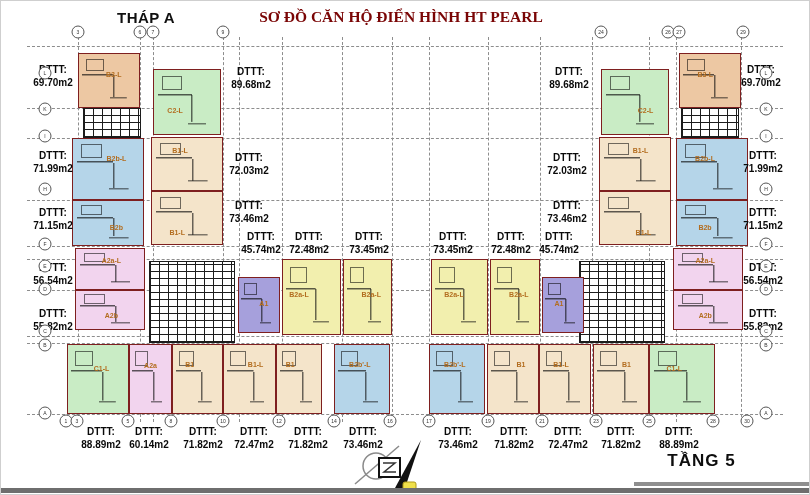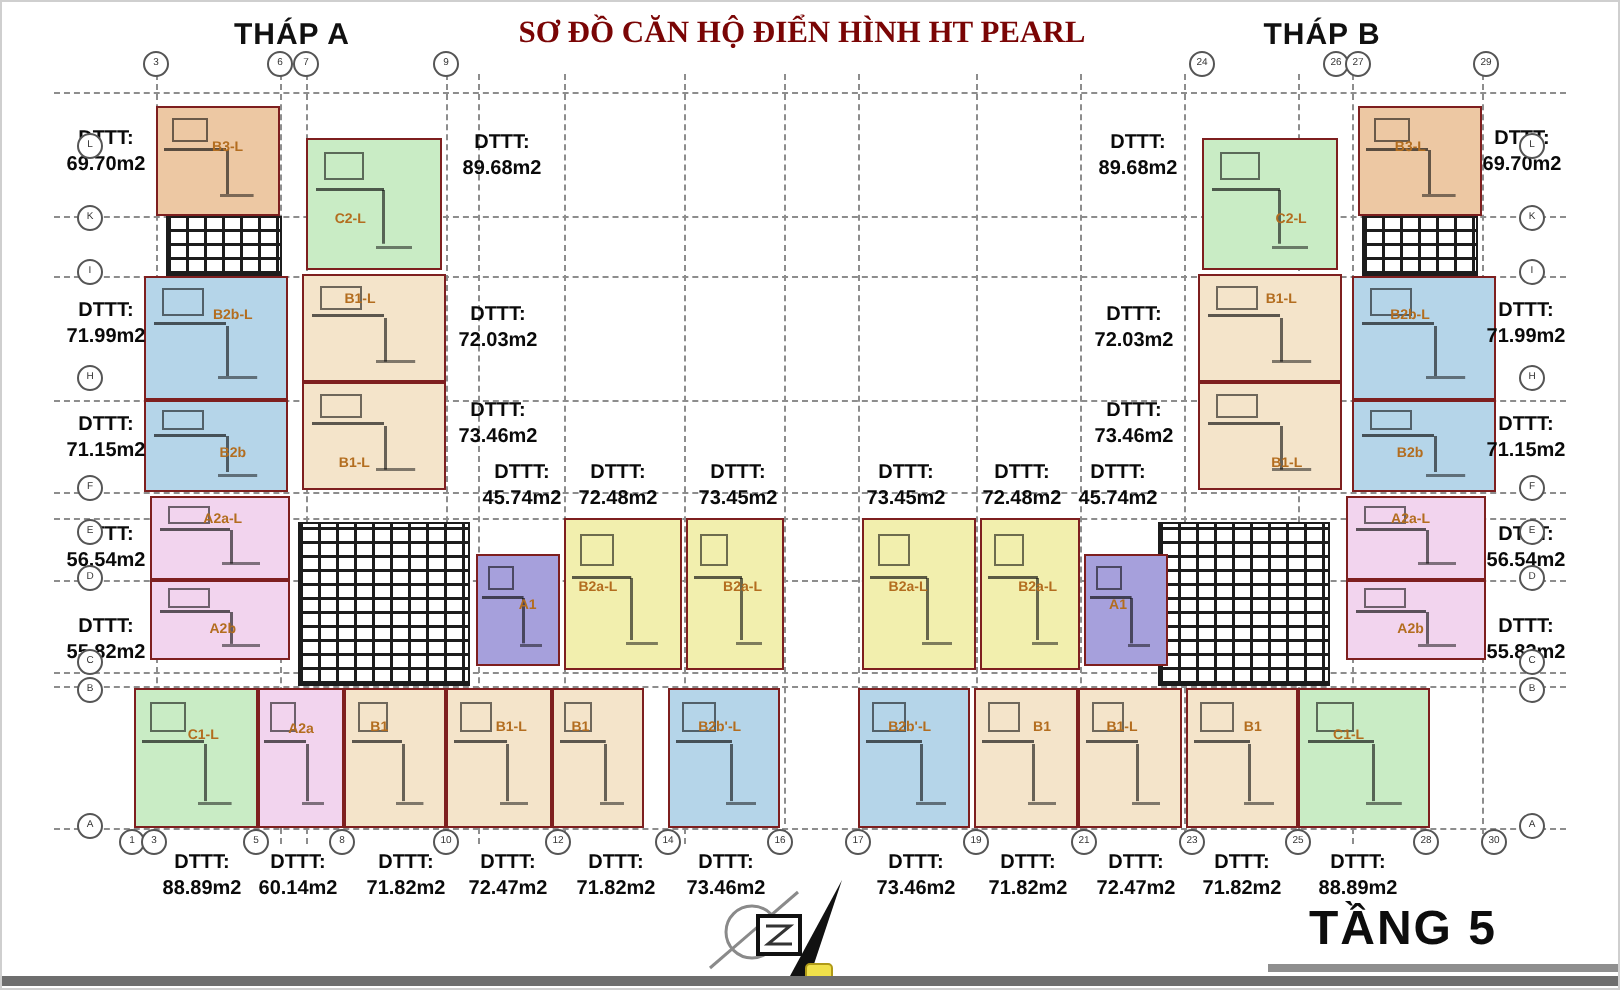--- a/index.html
+++ b/index.html
@@ -6,21 +6,21 @@
   #canvas{position:relative;width:810px;height:495px;background:#fff;border:1px solid #cfcfcf;
           box-sizing:border-box;overflow:hidden;font-family:"Liberation Sans",sans-serif;}
   .hdr{position:absolute;z-index:4;text-align:center;color:#101010;font-weight:bold;}
   .tower{font-size:15px;letter-spacing:.5px;}
   #tower-a{left:95px;top:8px;width:100px;}
   #tower-b{left:610px;top:8px;width:100px;}
   #main-title{left:230px;top:7px;width:340px;font-family:"Liberation Serif",serif;
               font-size:15.5px;color:#7a0505;}
   #watermark{left:280px;top:47px;width:240px;font-family:"Liberation Serif",serif;
              font-size:14px;color:#161616;}
-  #floor-label{left:618px;top:450px;width:165px;font-size:24px;color:#0d0d0d;letter-spacing:1px;}
+  #floor-label{left:618px;top:450px;width:165px;font-size:17px;color:#0d0d0d;letter-spacing:1px;}
   #floor-underline{position:absolute;left:633px;top:481px;width:177px;height:4px;background:#8f8f8f;z-index:4;}
   #bottom-bar{position:absolute;left:0;top:487px;width:810px;height:5px;background:#6e6e6e;z-index:4;}
   .gl-h{position:absolute;left:26px;right:26px;height:0;border-top:1px dashed #8d8d8d;z-index:1;}
   .gl-v{position:absolute;top:36px;bottom:72px;width:0;border-left:1px dashed #8d8d8d;z-index:1;}
   .unit{position:absolute;border:1.6px solid #7e1f1f;box-sizing:border-box;z-index:2;
         background-repeat:no-repeat;
         background-image:linear-gradient(rgba(10,10,10,.65),rgba(10,10,10,.65)),
                          linear-gradient(rgba(10,10,10,.6),rgba(10,10,10,.6)),
                          linear-gradient(rgba(10,10,10,.5),rgba(10,10,10,.5));
         background-size:52% 1.5px,1.5px 42%,28% 1.5px;
@@ -38,21 +38,20 @@
           background:#fff;z-index:3;font-size:5px;line-height:11px;text-align:center;color:#333;
           transform:translate(-50%,-50%);}
   #north-arrow{position:absolute;left:348px;top:437px;z-index:4;}
 </style>
 </head>
 <body>
 
 <div id="canvas">
   <div class="hdr" id="main-title">SƠ ĐỒ CĂN HỘ ĐIỂN HÌNH HT PEARL</div>
   <div class="hdr tower" id="tower-a">THÁP A</div>
-  <div class="hdr tower" id="tower-b">THÁP B</div>
 
   <div id="plan-layer">
       <div class="gl-h" style="top: 45px;"></div>
       <div class="gl-h" style="top: 107px;"></div>
       <div class="gl-h" style="top: 137px;"></div>
       <div class="gl-h" style="top: 199px;"></div>
       <div class="gl-h" style="top: 245px;"></div>
       <div class="gl-h" style="top: 258px;"></div>
       <div class="gl-h" style="top: 289px;"></div>
       <div class="gl-h" style="top: 335px;"></div>

